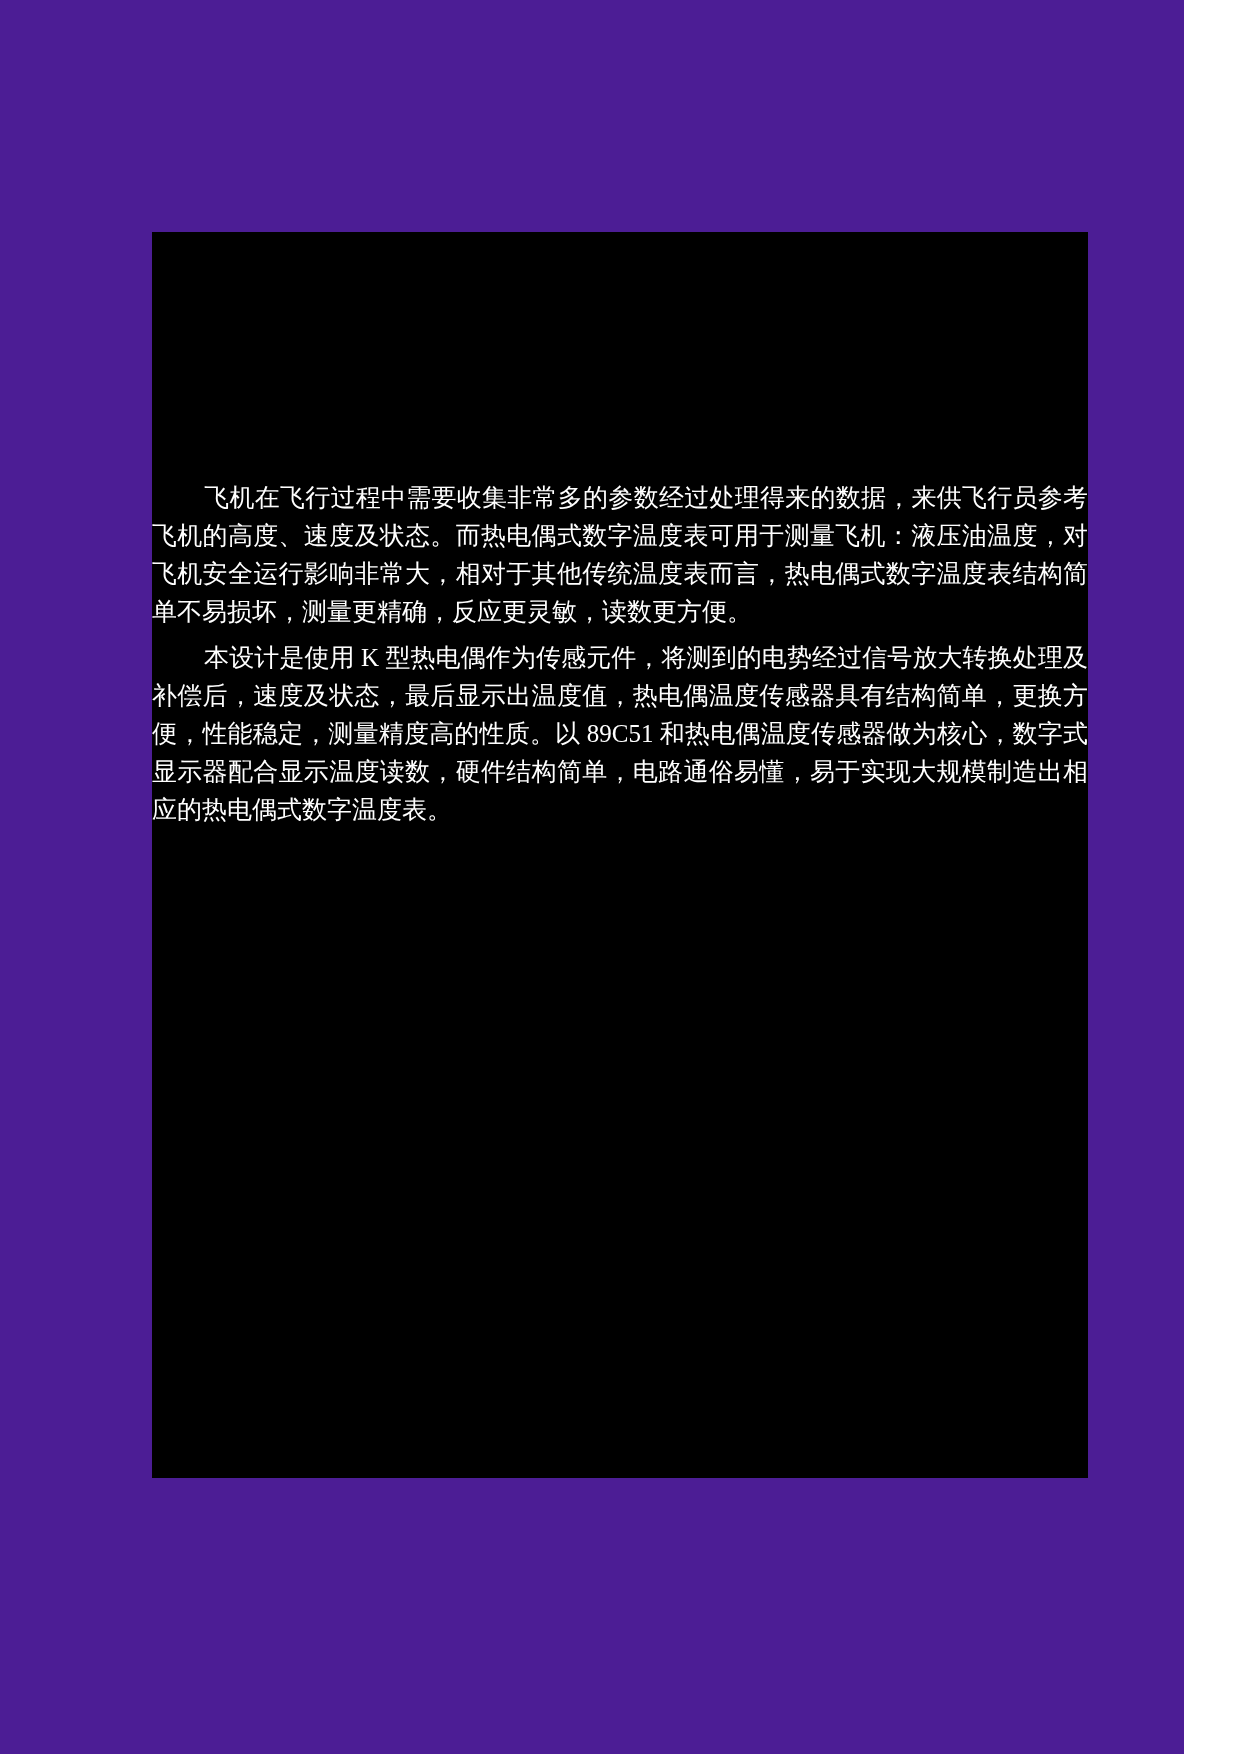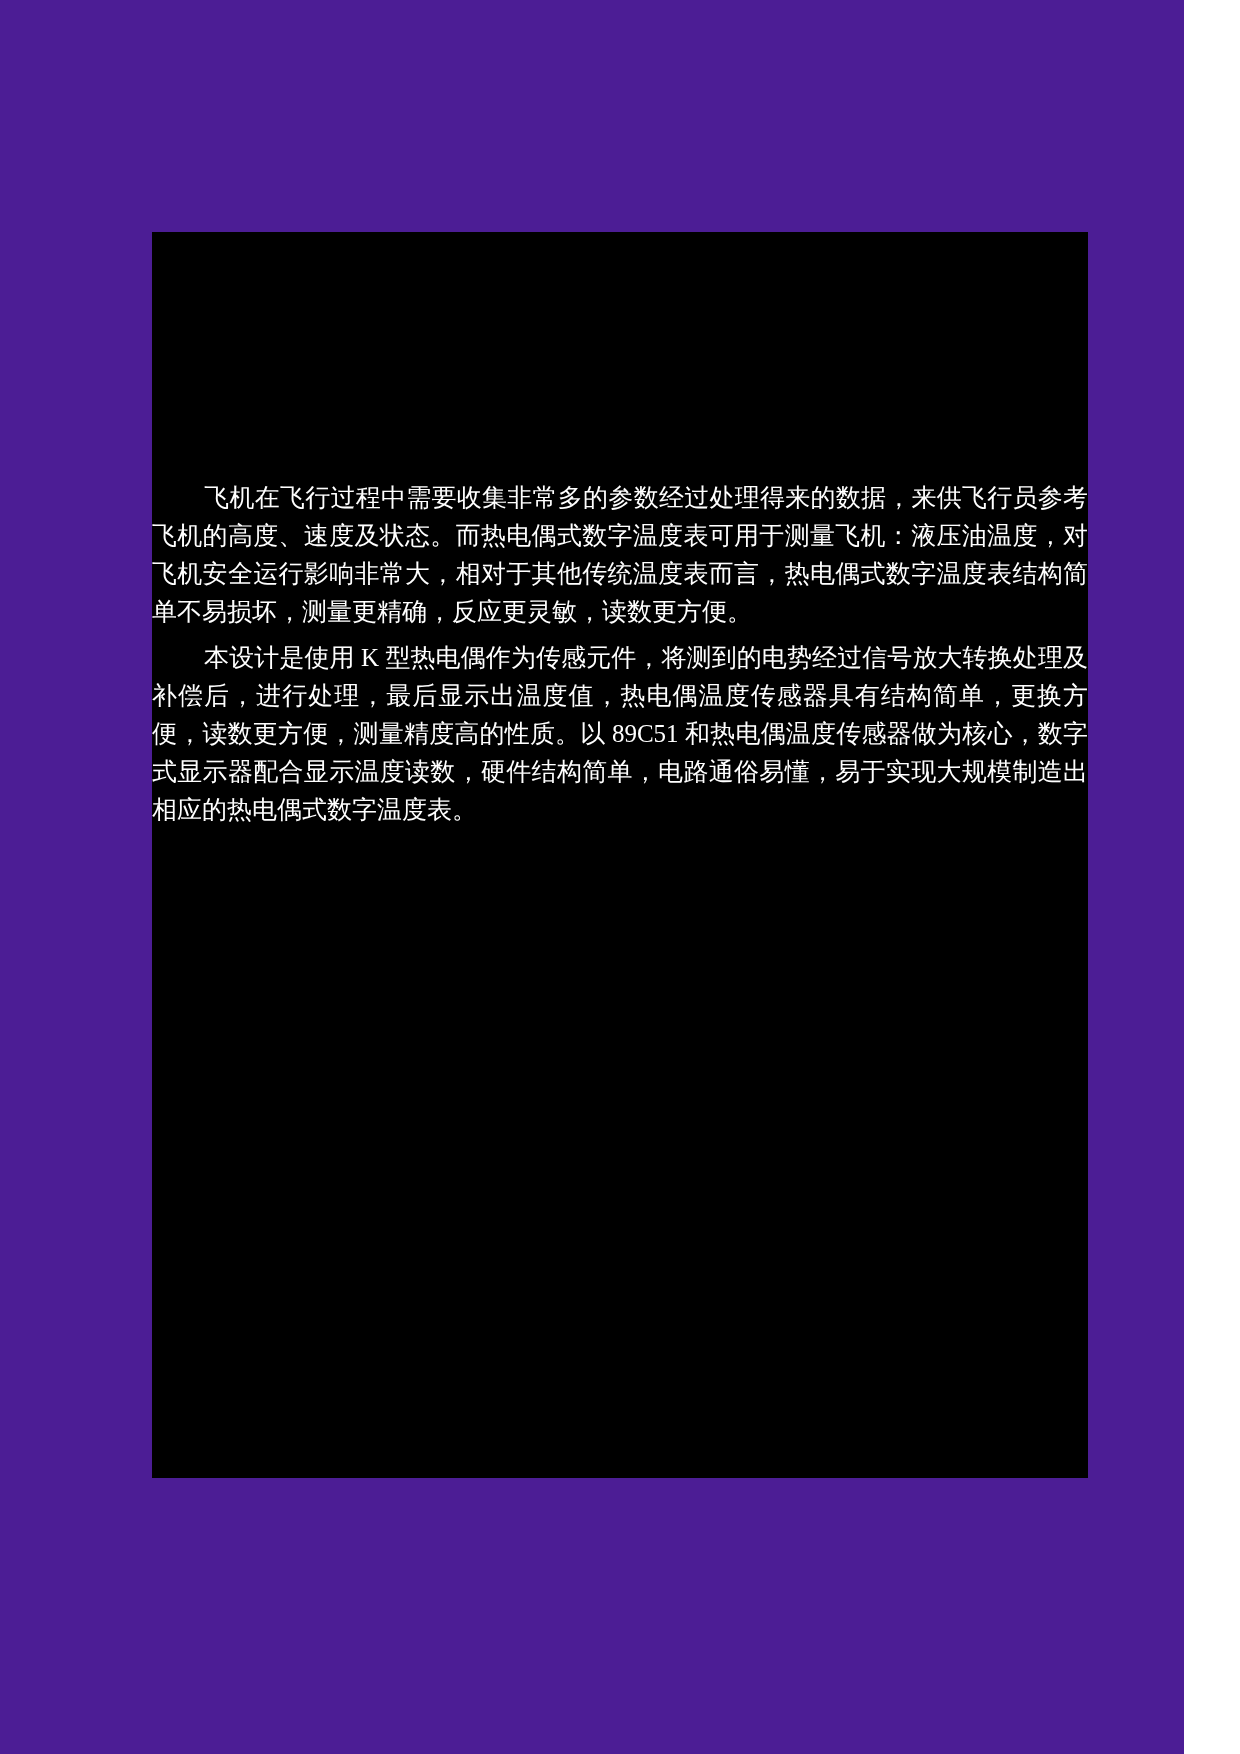--- a/index.html
+++ b/index.html
@@ -62,19 +62,19 @@
 <body>
 
 <div class="page">
 
   <div class="content-block">
 
     <div class="spacer-top"></div>
 
     <p class="para" id="para-1"><span class="indent"></span><span>飞机在飞行过程中需要收集非常多的参数经过处理得来的数据，来供飞行员参考飞机的高度、速度及状态。而热电偶式数字温度表可用于测量飞机：液压油温度，对飞机安全运行影响非常大，相对于其他传统温度表而言，热电偶式数字温度表结构简单不易损坏，测量更精确，反应更灵敏，读数更方便。</span></p>
 
-    <p class="para" id="para-2"><span class="indent"></span><span>本设计是使用 K 型热电偶作为传感元件，将测到的电势经过信号放大转换处理及补偿后，进行处理，最后显示出温度值，热电偶温度传感器具有结构简单，更换方便，读数更方便，测量精度高的性质。以 89C51 和热电偶温度传感器做为核心，数字式显示器配合显示温度读数，硬件结构简单，电路通俗易懂，易于实现大规模制造出相应的热电偶式数字温度表。</span></p>
+    <p class="para" id="para-2"><span class="indent"></span><span>本设计是使用 K 型热电偶作为传感元件，将测到的电势经过信号放大转换处理及补偿后，速度及状态，最后显示出温度值，热电偶温度传感器具有结构简单，更换方便，性能稳定，测量精度高的性质。以 89C51 和热电偶温度传感器做为核心，数字式显示器配合显示温度读数，硬件结构简单，电路通俗易懂，易于实现大规模制造出相应的热电偶式数字温度表。</span></p>
 
     <div class="spacer-bottom"></div>
 
   </div>
 
 </div>
 
 </body></html>

